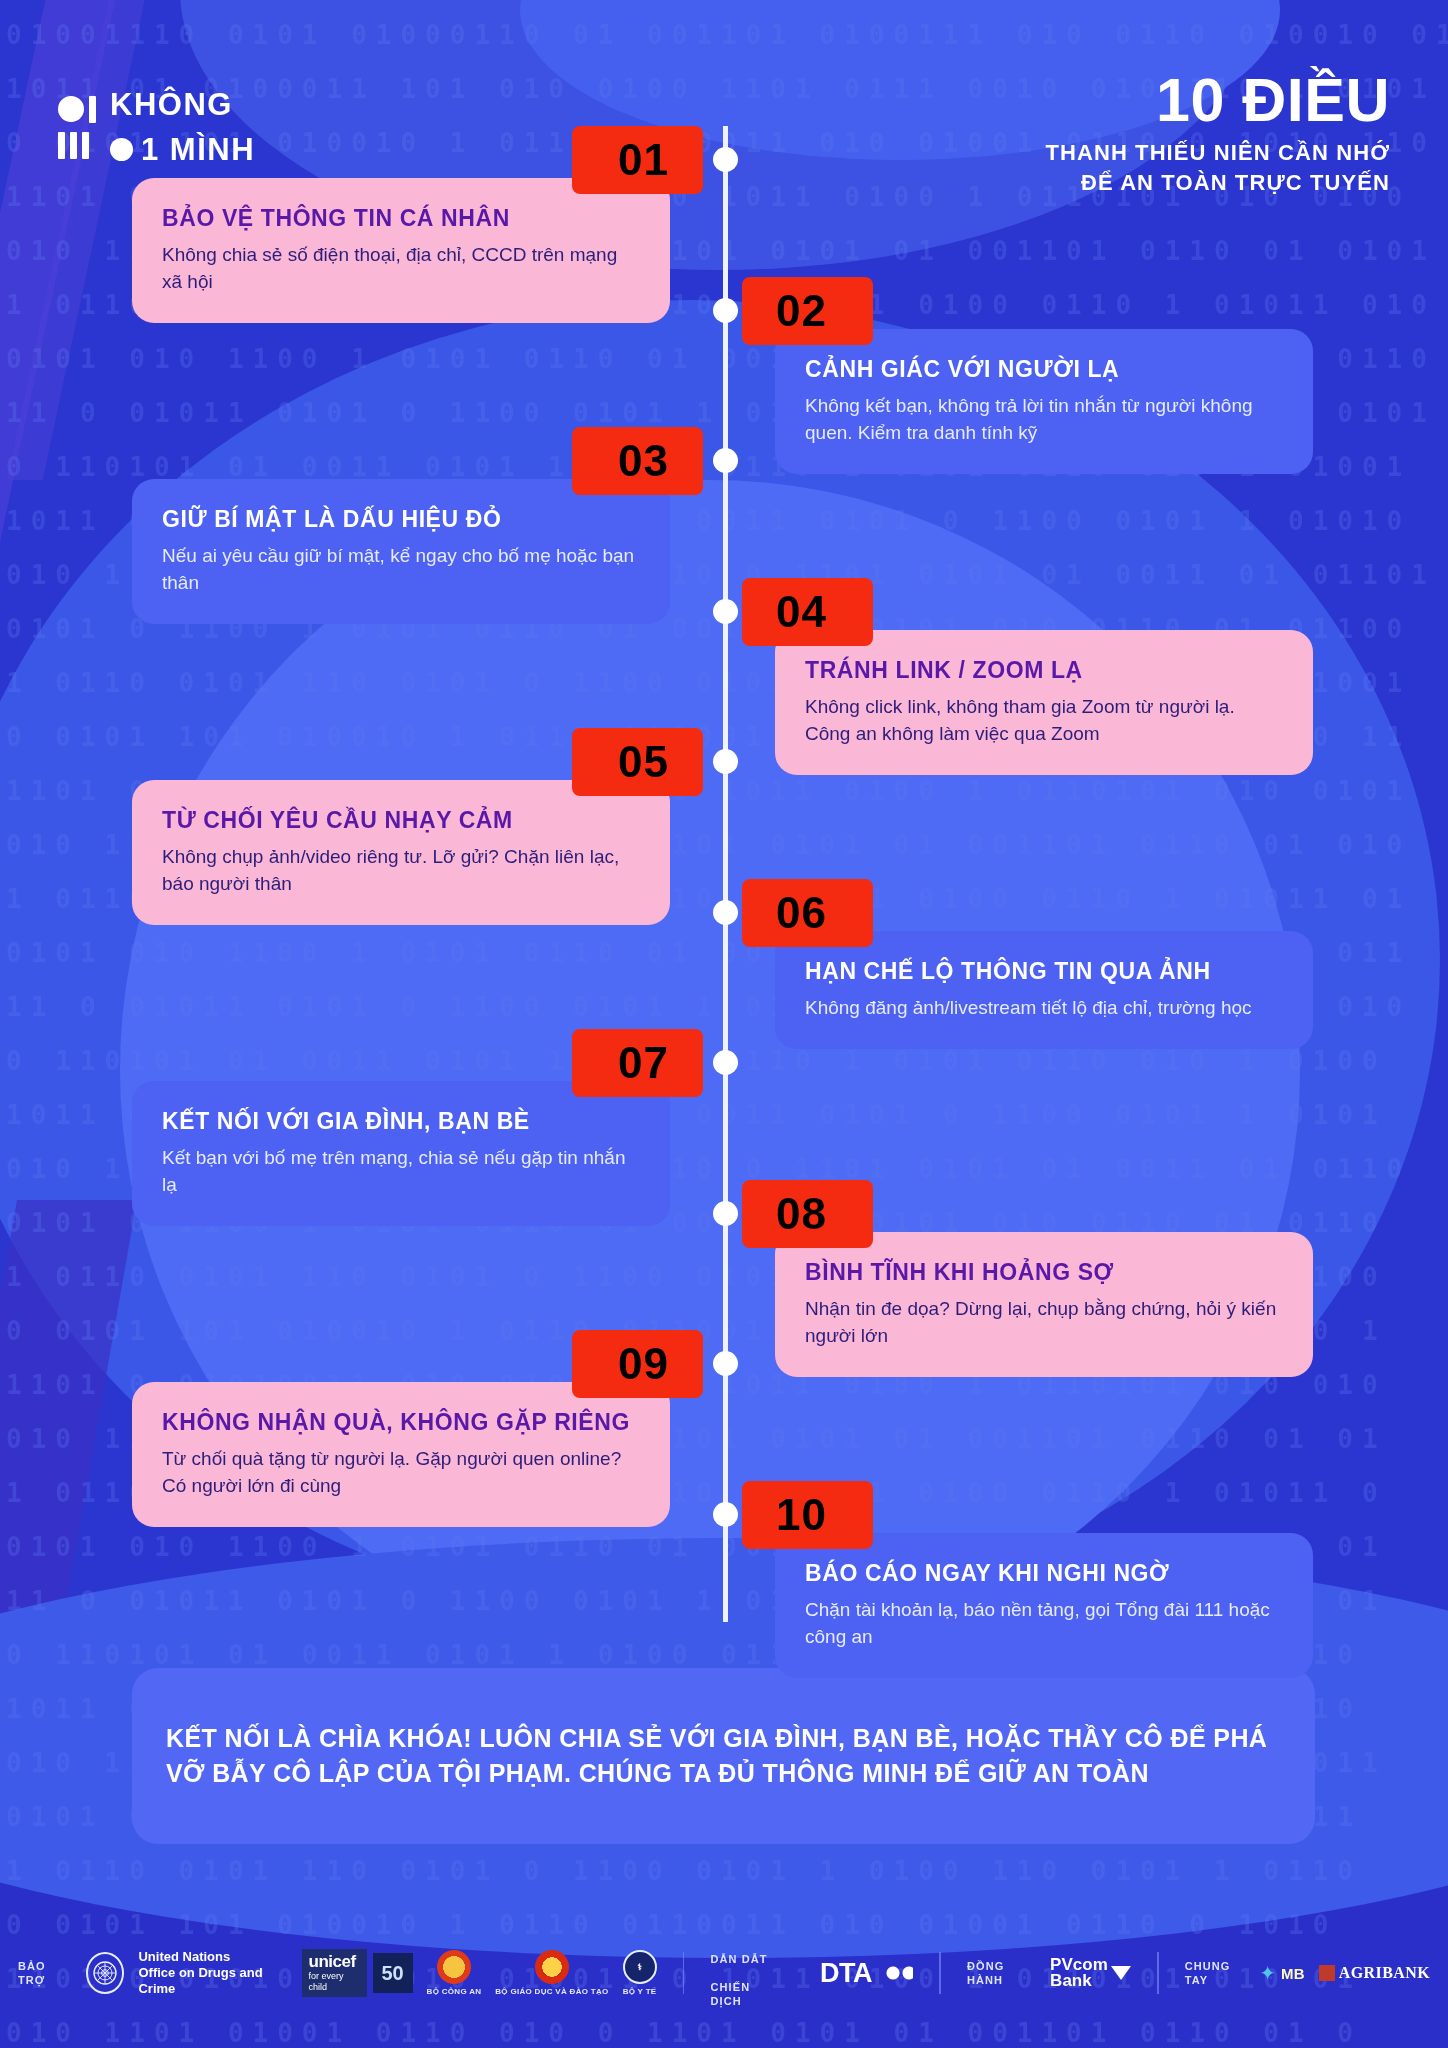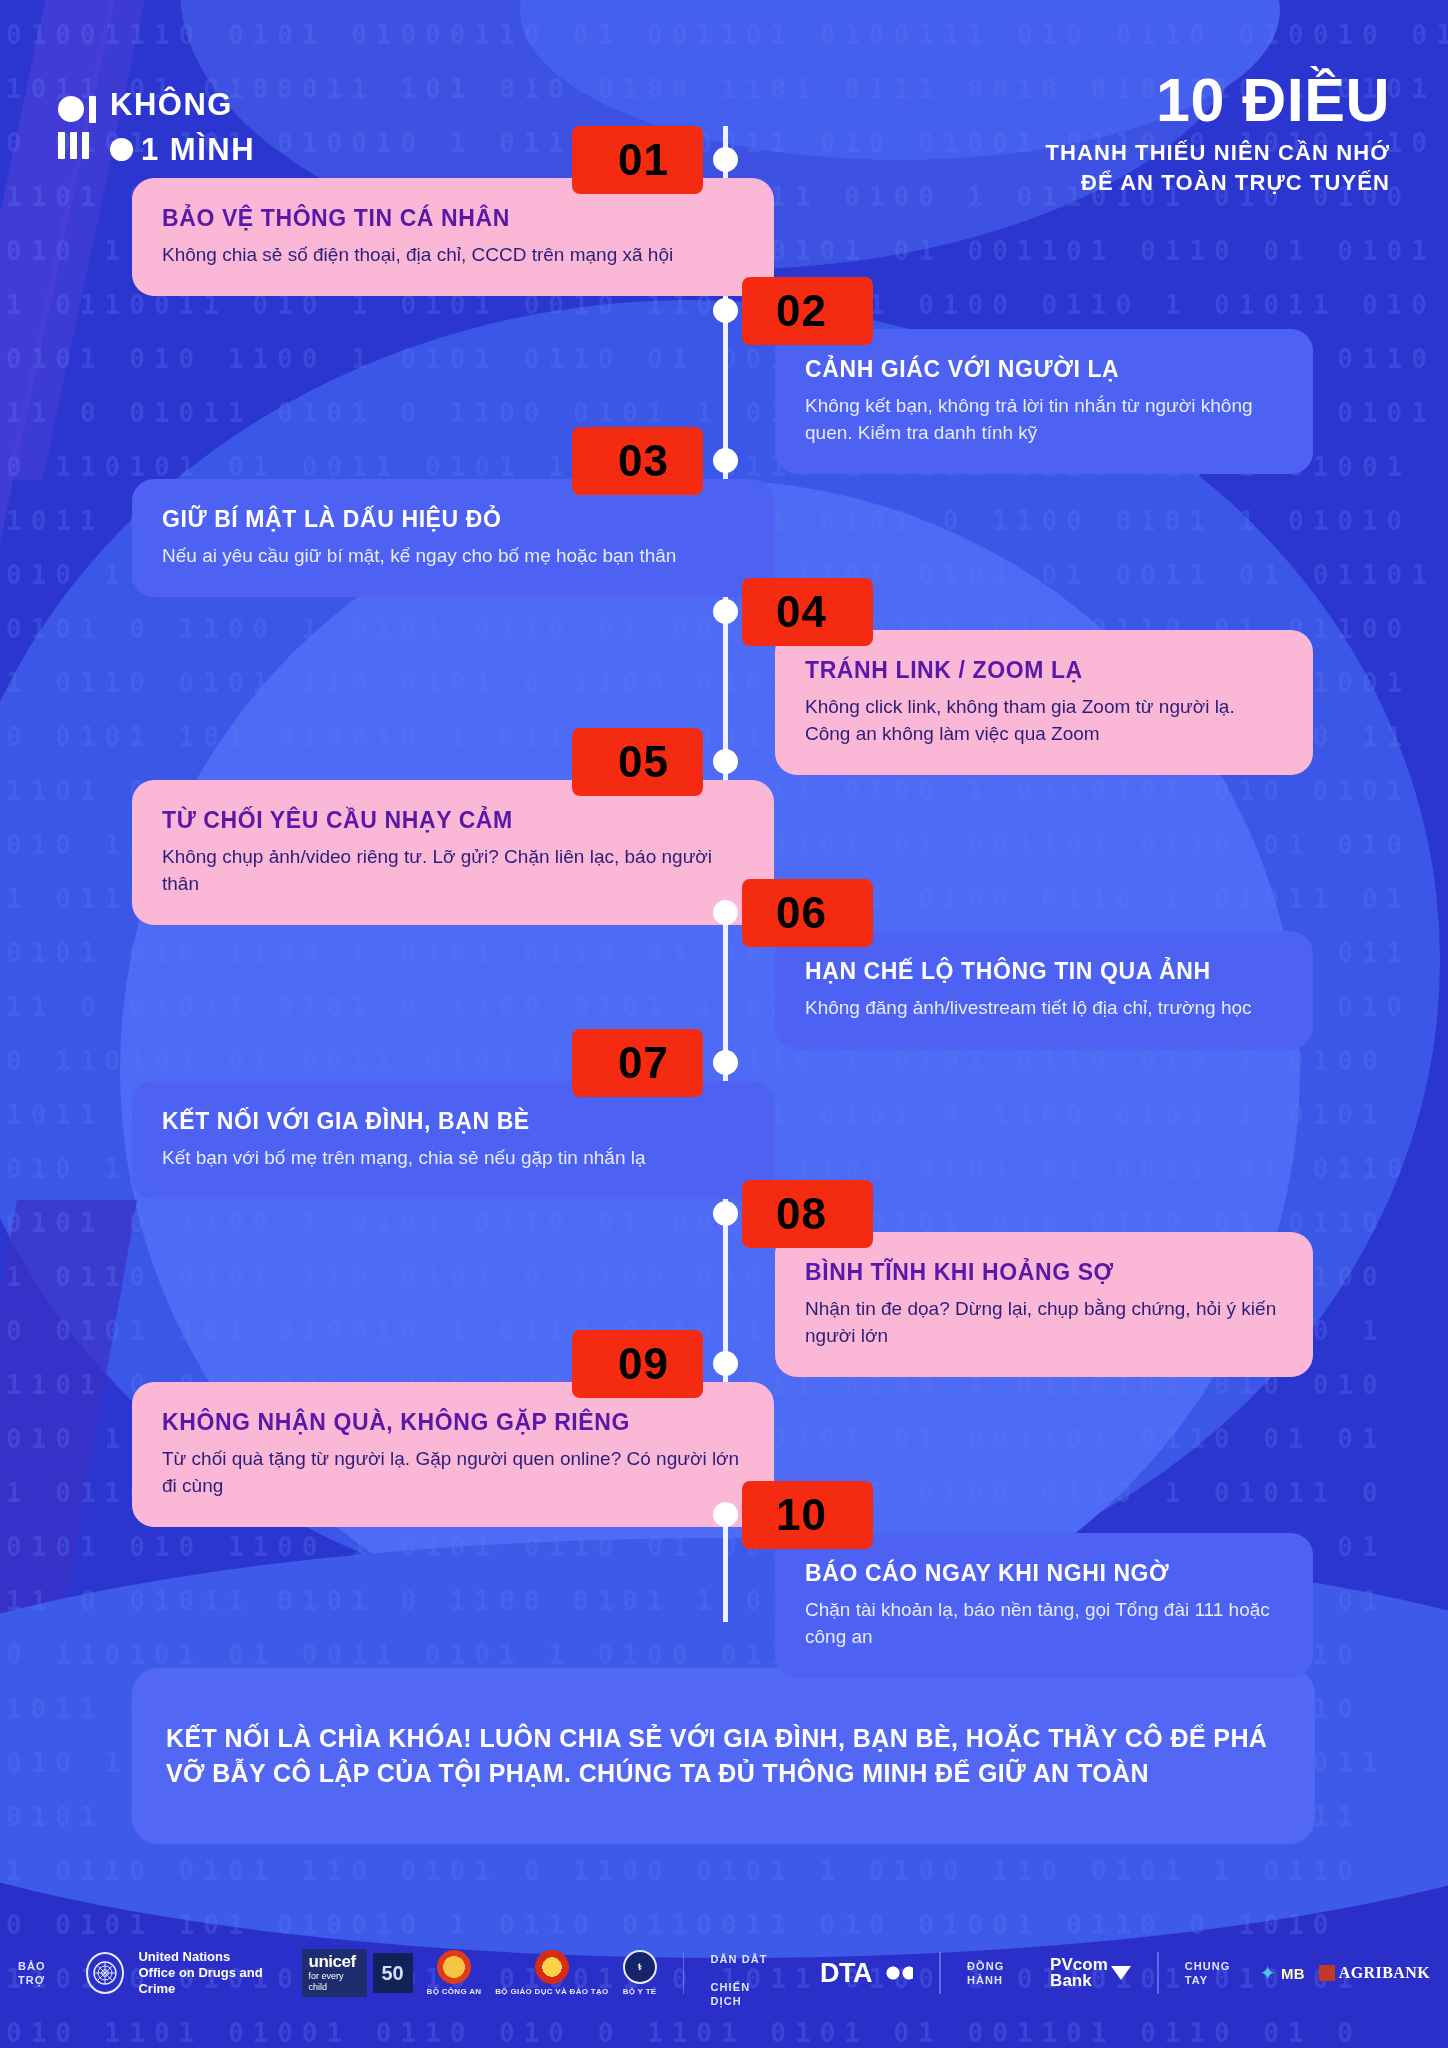--- a/index.html
+++ b/index.html
@@ -67,21 +67,21 @@
           border-radius:50%; background:#fff; z-index:6; }
 
   .badge { position:absolute; height:68px; background:#f42b10;
            border-radius:8px; color:#000000; font-weight:800;
            font-size:44px; letter-spacing:1px; display:flex;
            align-items:center; z-index:5;text-align:center; }
   .badge.left  { right:745px; padding:0 34px 0 46px; justify-content:flex-end; }
   .badge.right { left:742px; padding:0 46px 0 34px; }
 
   .card { position:absolute; border-radius:22px; padding:26px 30px 28px; z-index:4; }
-  .card.left  { left:132px; width:642px; }
+  .card.left  { left:132px; width:538px; }
   .card.right { left:775px; width:538px; }
   .card.pink  { background:#fbb8d6; }
   .card.pink .c-title { color:#5a18a8; }
   .card.pink .c-body  { color:#2c1d7a; }
   .card.blue  { background:#4d61f2; }
   .card.blue .c-title { color:#ffffff; }
   .card.blue .c-body  { color:#e6ebff; }
   .c-title { font-weight:800; font-size:23px; letter-spacing:.6px; line-height:28px; }
   .c-body  { font-weight:500; font-size:19px; line-height:27px; margin-top:9px; }
 

